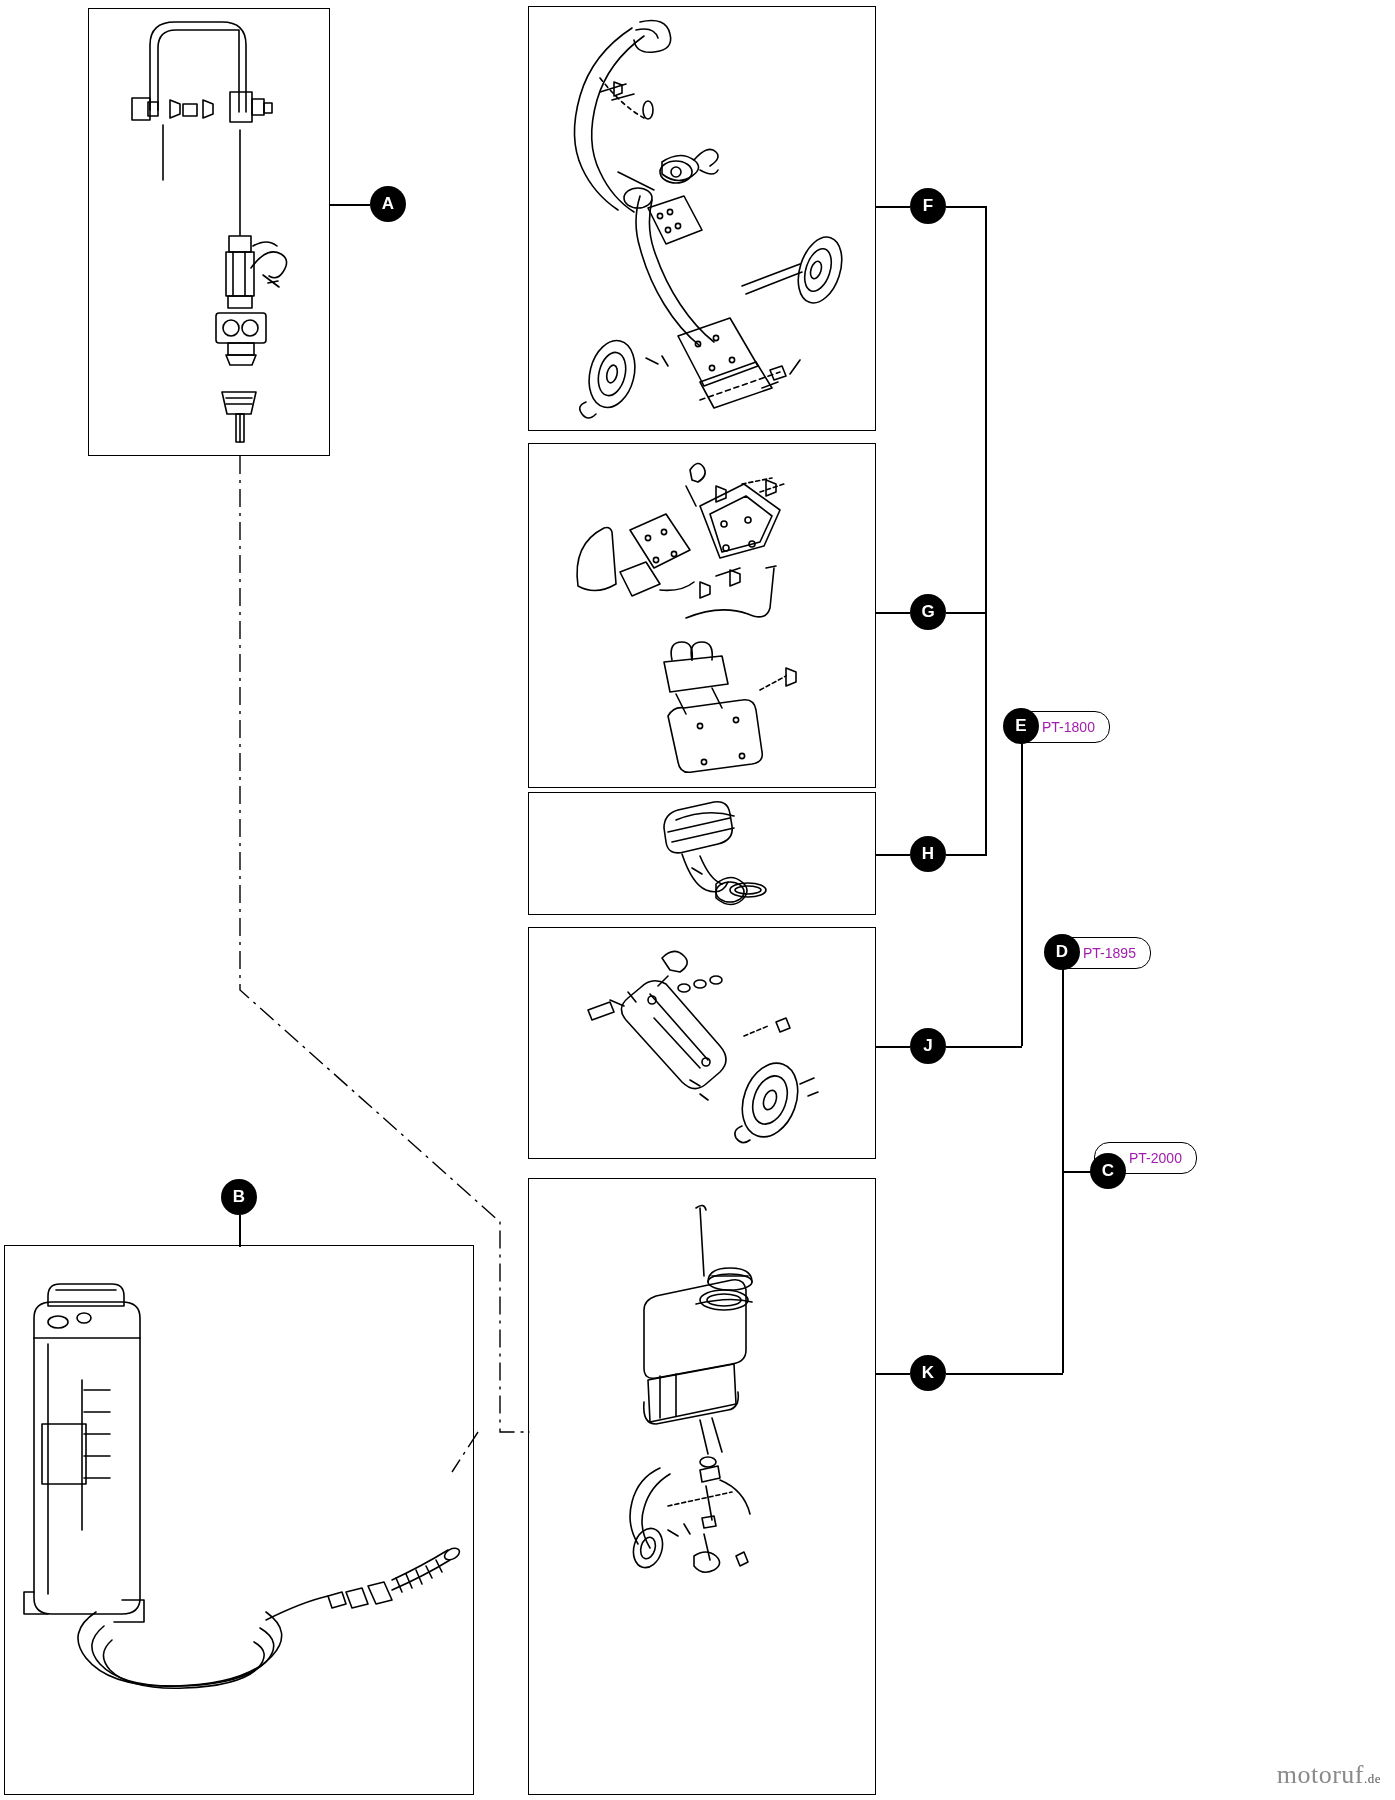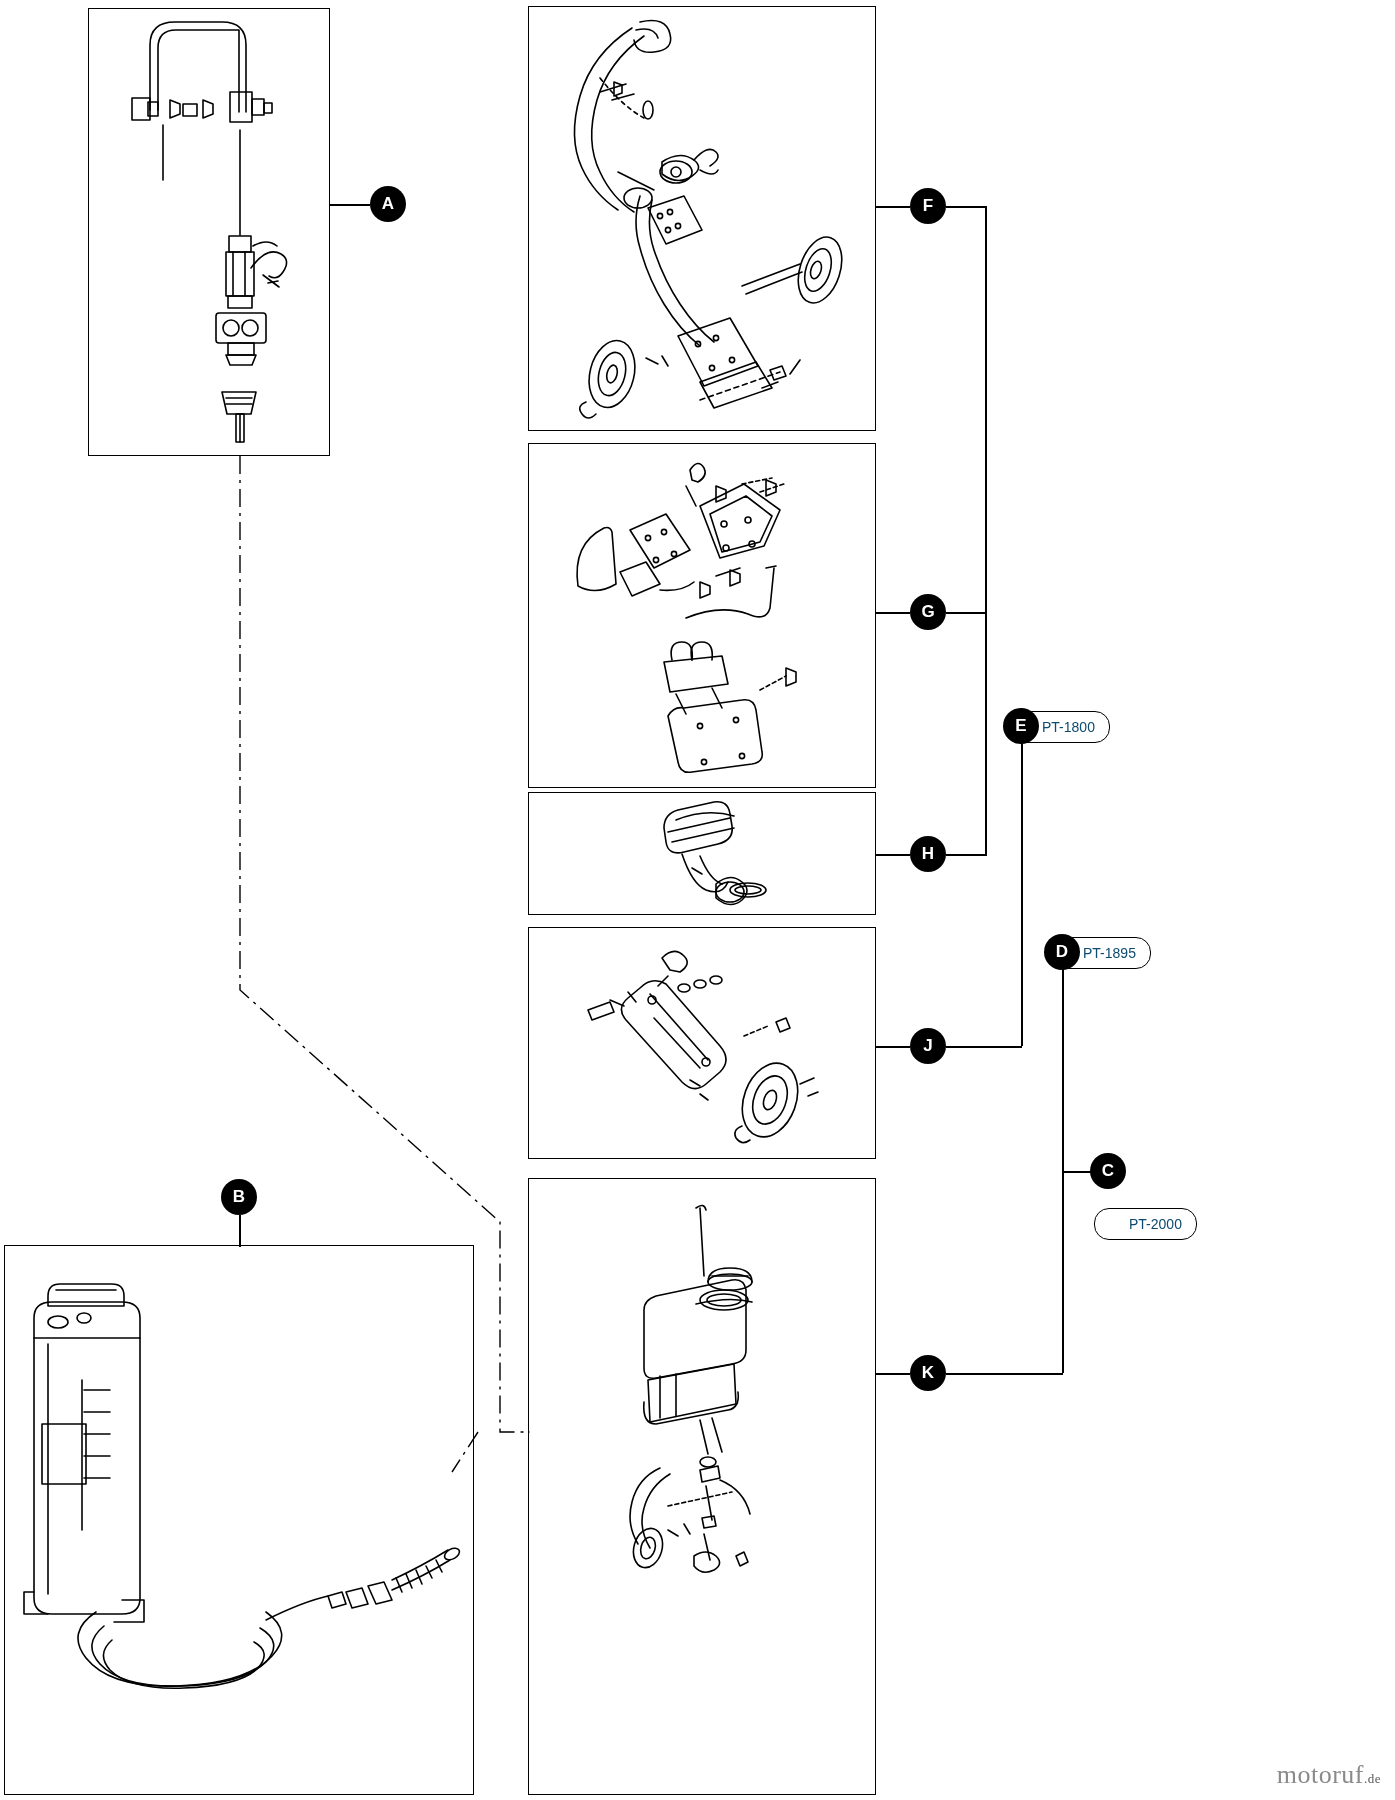--- a/index.html
+++ b/index.html
@@ -26,21 +26,21 @@
   }
   .pill{
     position:absolute;
     height:30px;
     border:1.5px solid #000;
     border-radius:15px;
     background:#fff;
     display:flex;align-items:center;
     padding:0 14px 0 34px;
     font-size:14px;
-    color:#0c4a6e;
+    color:#a21caf;
     z-index:5;
     white-space:nowrap;
   }
   .line{position:absolute;background:#000;z-index:2;}
   .h{height:1.5px;}
   .v{width:1.5px;}
   svg.art{position:absolute;left:0;top:0;overflow:visible;}
   .wm{
     position:absolute;right:14px;bottom:10px;
     font-size:26px;letter-spacing:.5px;
@@ -342,21 +342,21 @@
   <span>E</span>
 </div>
 
 <div class="pill" style="left:1048px;top:937px;">
   <span>PT-1895</span>
 </div>
 <div class="node" style="left:1044px;top:934px;">
   <span>D</span>
 </div>
 
-<div class="pill" style="left:1094px;top:1208px;">
+<div class="pill" style="left:1094px;top:1142px;">
   <span>PT-2000</span>
 </div>
 <div class="node" style="left:1090px;top:1153px;">
   <span>C</span>
 </div>
 
 <div class="wm">
   <span>motoruf</span><span class="de">.de</span>
 </div>
 

